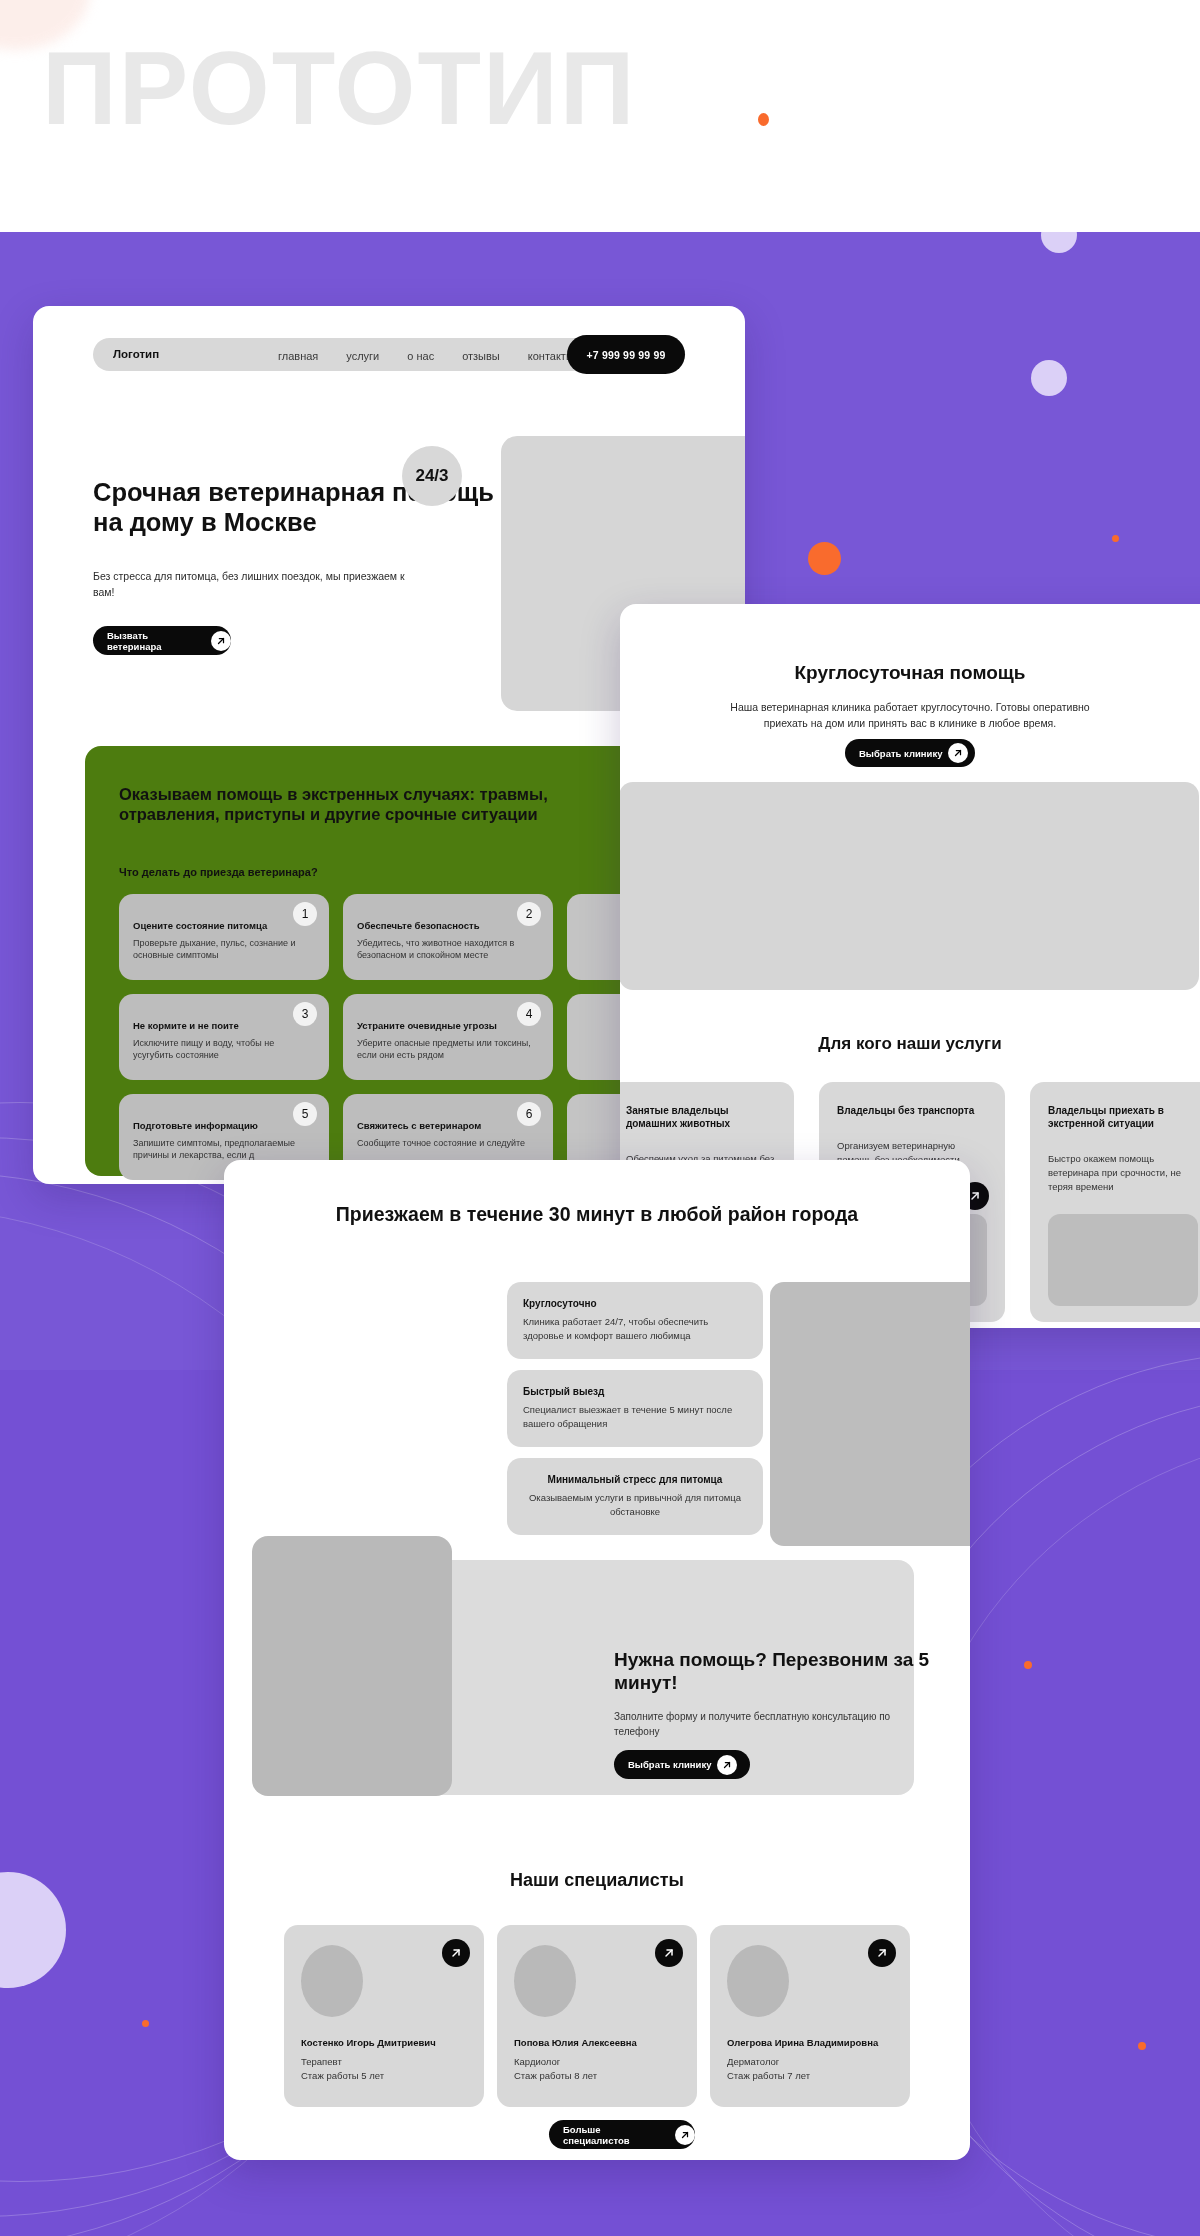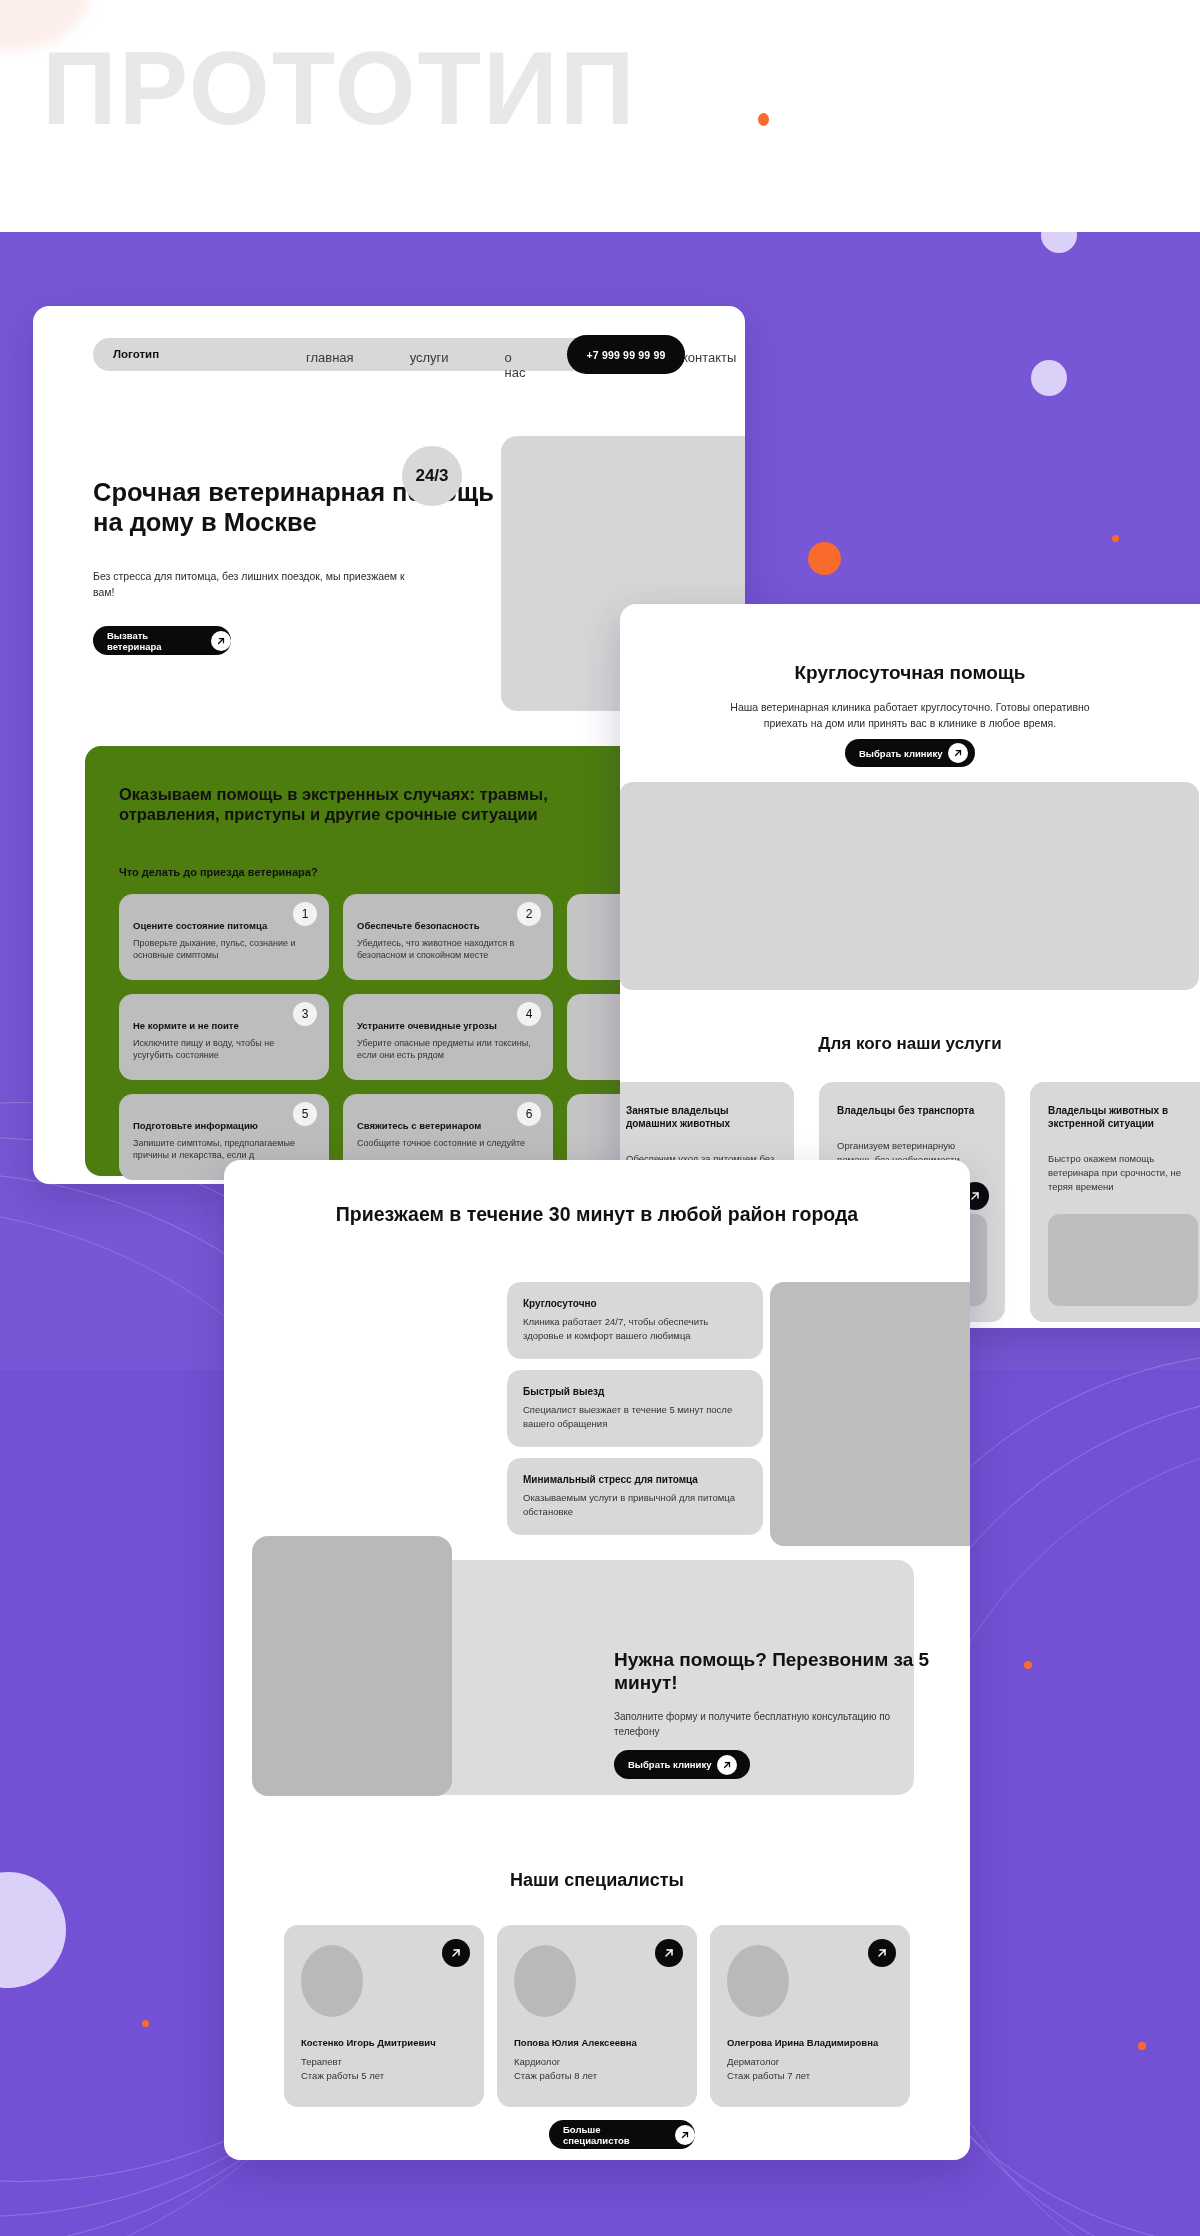--- a/index.html
+++ b/index.html
@@ -63,21 +63,21 @@
     background:#d8d8d8; border-radius:17px;
   }
   .nav-logo {
     position:absolute; left:20px; top:10px;
     font-size:11.5px; font-weight:700; color:#111;
   }
   .nav-links {
     position:absolute; left:185px; top:12px;
     display:flex; gap:28px;
   }
-  .nav-links span { font-size:13px; color:#3a3a3a;margin-left:28px; }
+  .nav-links span { font-size:11px; color:#3a3a3a; }
   .nav-phone {
     position:absolute; right:0; top:-3px; width:118px; height:39px;
     background:#0a0a0a; border-radius:20px;
     display:flex; align-items:center; justify-content:center;
     font-size:10.5px; font-weight:700; color:#fff; letter-spacing:.2px;
   }
 
   .hero-title {
     position:absolute; left:60px; top:172px; width:420px;
     font-size:25.5px; font-weight:700; line-height:1.16; color:#111;
@@ -386,38 +386,38 @@
     <div class="aud-img"></div>
     <div class="aud-arrow">
       <svg viewBox="0 0 24 24" fill="none" stroke="#fff" stroke-width="3" stroke-linecap="round" stroke-linejoin="round">
           <path d="M6 18L18 6"></path>
           <path d="M8 6h10v10"></path>
         </svg>
     </div>
   </div>
 
   <div class="aud" style="left:410px;">
-    <div class="aud-t">Владельцы животных в экстренной ситуации</div>
+    <div class="aud-t">Владельцы приехать в экстренной ситуации</div>
     <div class="aud-d">Быстро окажем помощь ветеринара при срочности, не теряя времени</div>
     <div class="aud-img"></div>
   </div>
 </div>
 
 <div class="mock" id="card3">
   <div class="c3-title">Приезжаем в течение 30 минут в любой район города</div>
 
   <div class="feat" style="top:122px;">
     <div class="feat-t">Круглосуточно</div>
     <div class="feat-d">Клиника работает 24/7, чтобы обеспечить здоровье и комфорт вашего любимца</div>
   </div>
   <div class="feat" style="top:210px;">
     <div class="feat-t">Быстрый выезд</div>
     <div class="feat-d">Специалист выезжает в течение 5 минут после вашего обращения</div>
   </div>
-  <div class="feat" style="top:298px;">
+  <div class="feat" style="top:298px;text-align:center;">
     <div class="feat-t">Минимальный стресс для питомца</div>
     <div class="feat-d">Оказываемым услуги в привычной для питомца обстановке</div>
   </div>
 
   <div style="position:absolute; left:546px; top:122px; width:325px; height:264px; background:#bdbdbd; border-radius:14px;"></div>
 </div>
 
 <div style="position:absolute; left:224px; top:1160px; width:746px; height:1000px; overflow:hidden; pointer-events:none;border-radius:25px;">
 
   <div class="cta" style="left:60px; top:400px; width:630px; height:235px; pointer-events:auto;">

